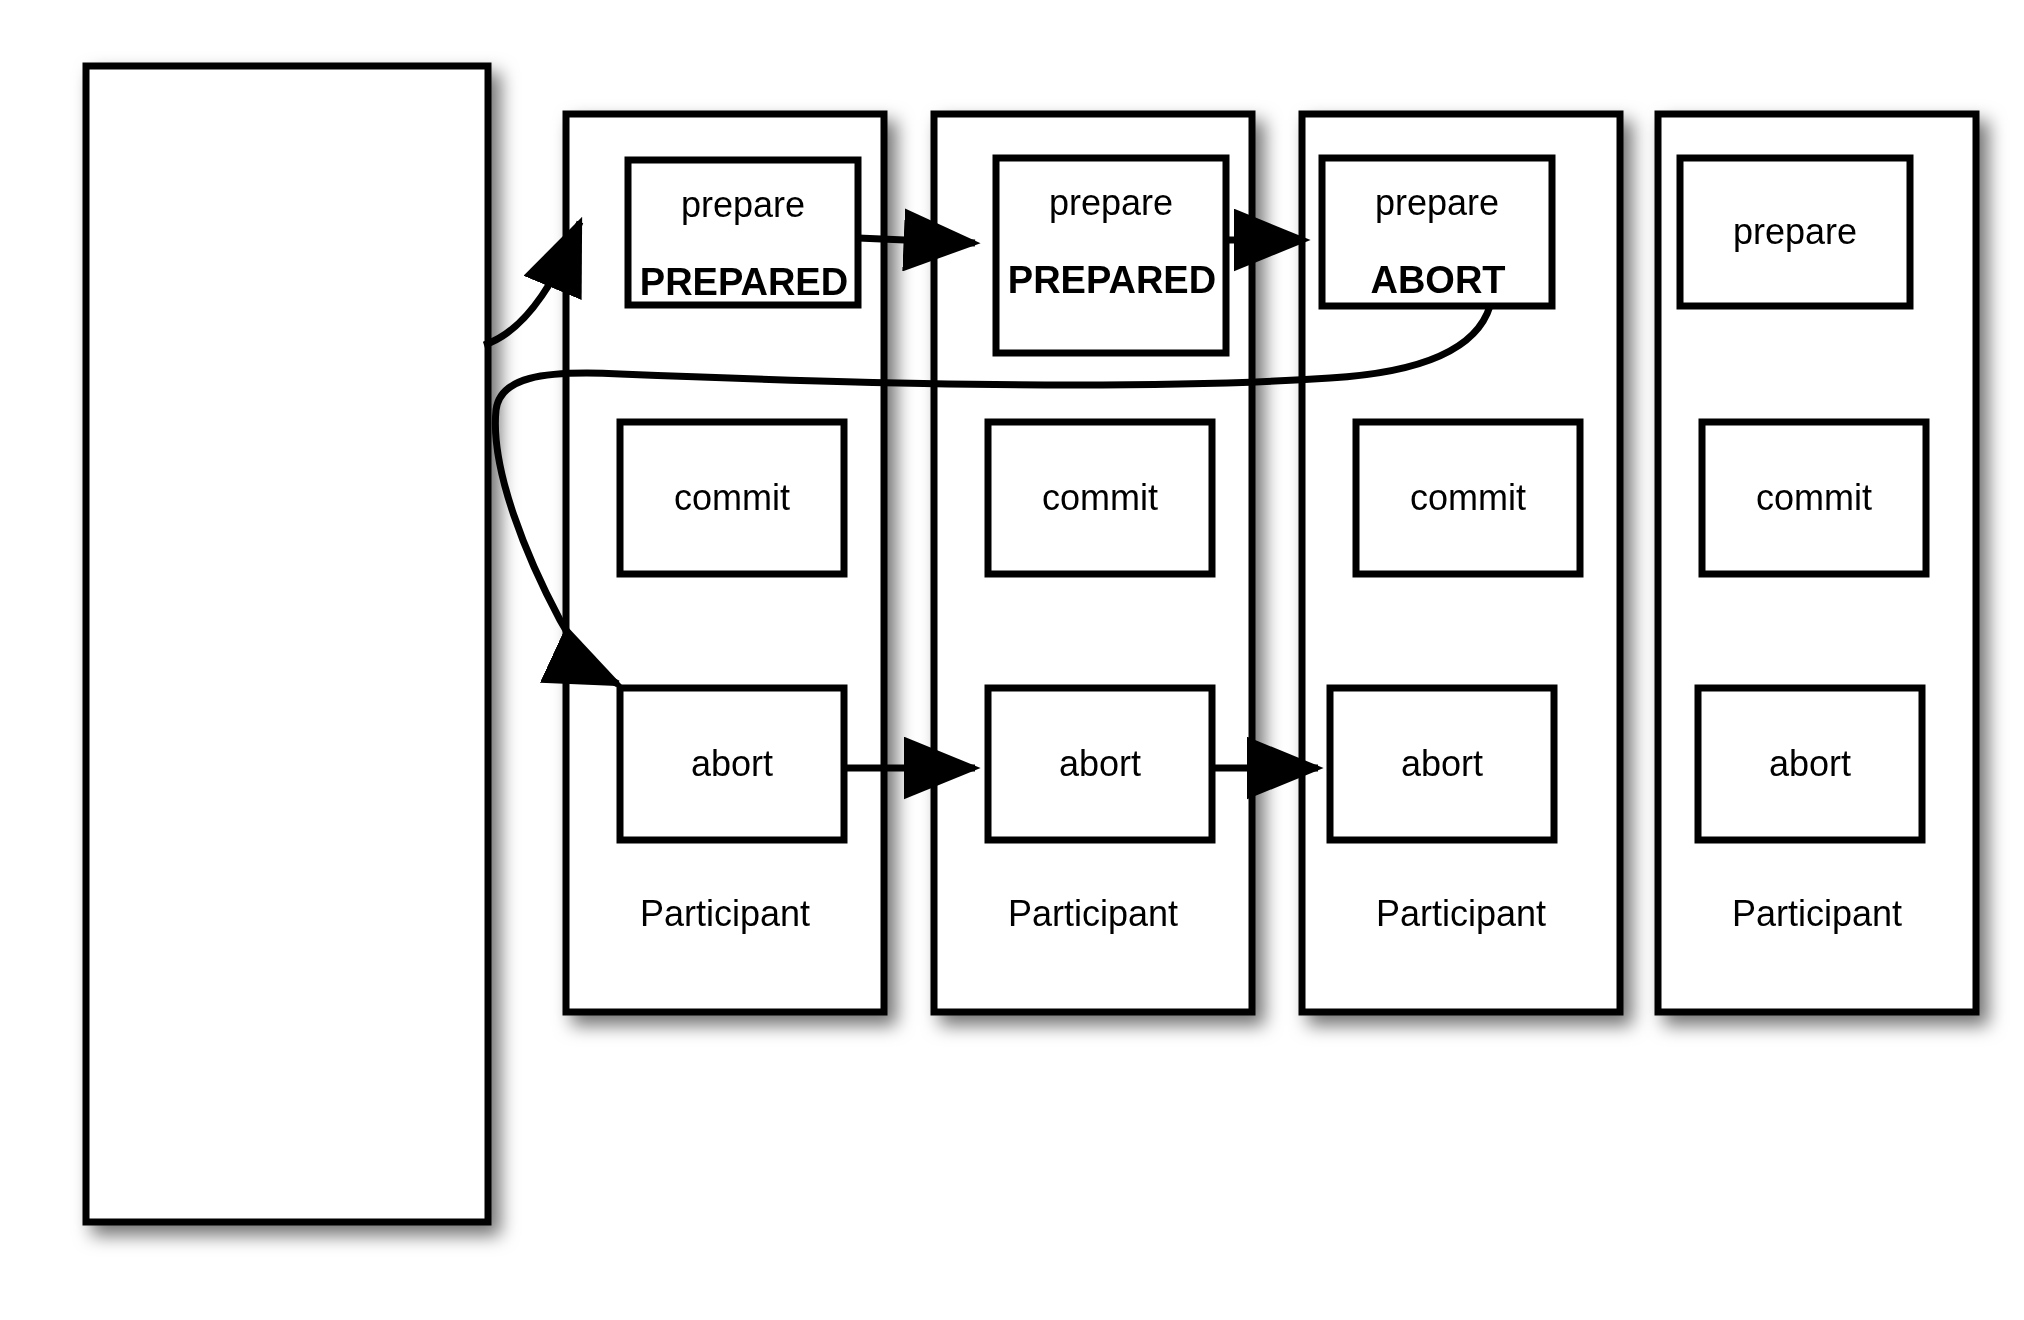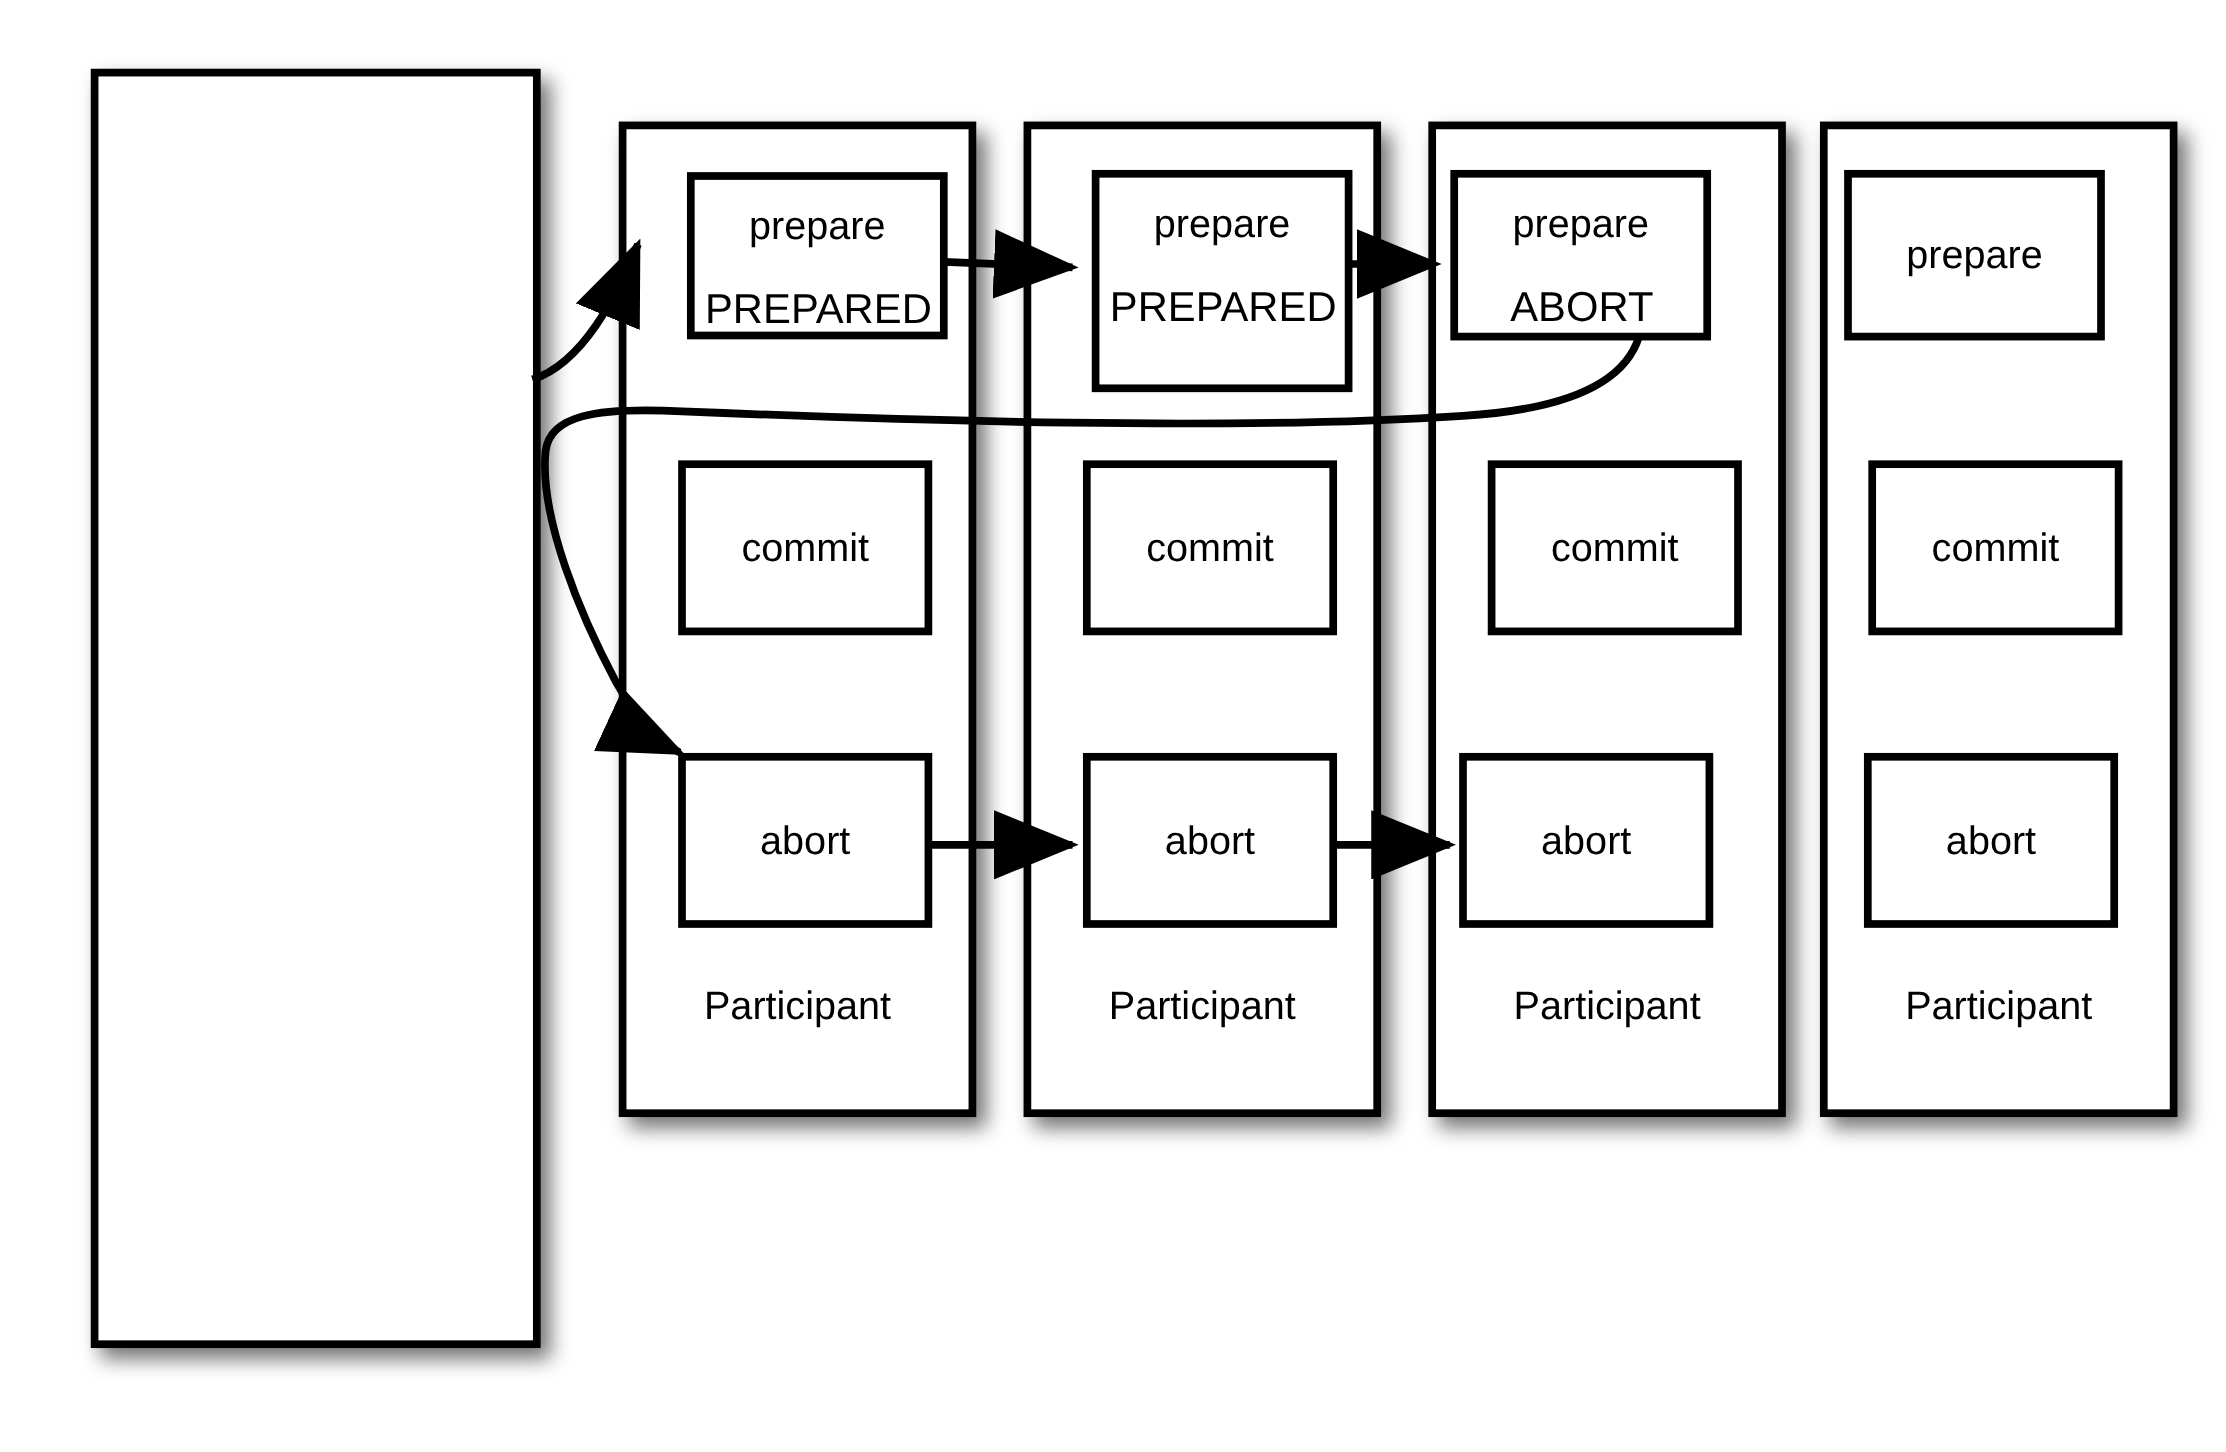--- a/index.html
+++ b/index.html
@@ -34,21 +34,21 @@
     line-height: 1.18;
   }
   .tm-label {
     font-size: 40px;
   }
   .inner-label {
     font-size: 36px;
   }
   .status-label {
     font-size: 38px;
-    font-weight: normal;
+    font-weight: bold;
   }
   .participant-label {
     font-size: 36px;
     text-align: center;
   }
 </style>
 </head>
 <body>
 
 <div id="canvas">

